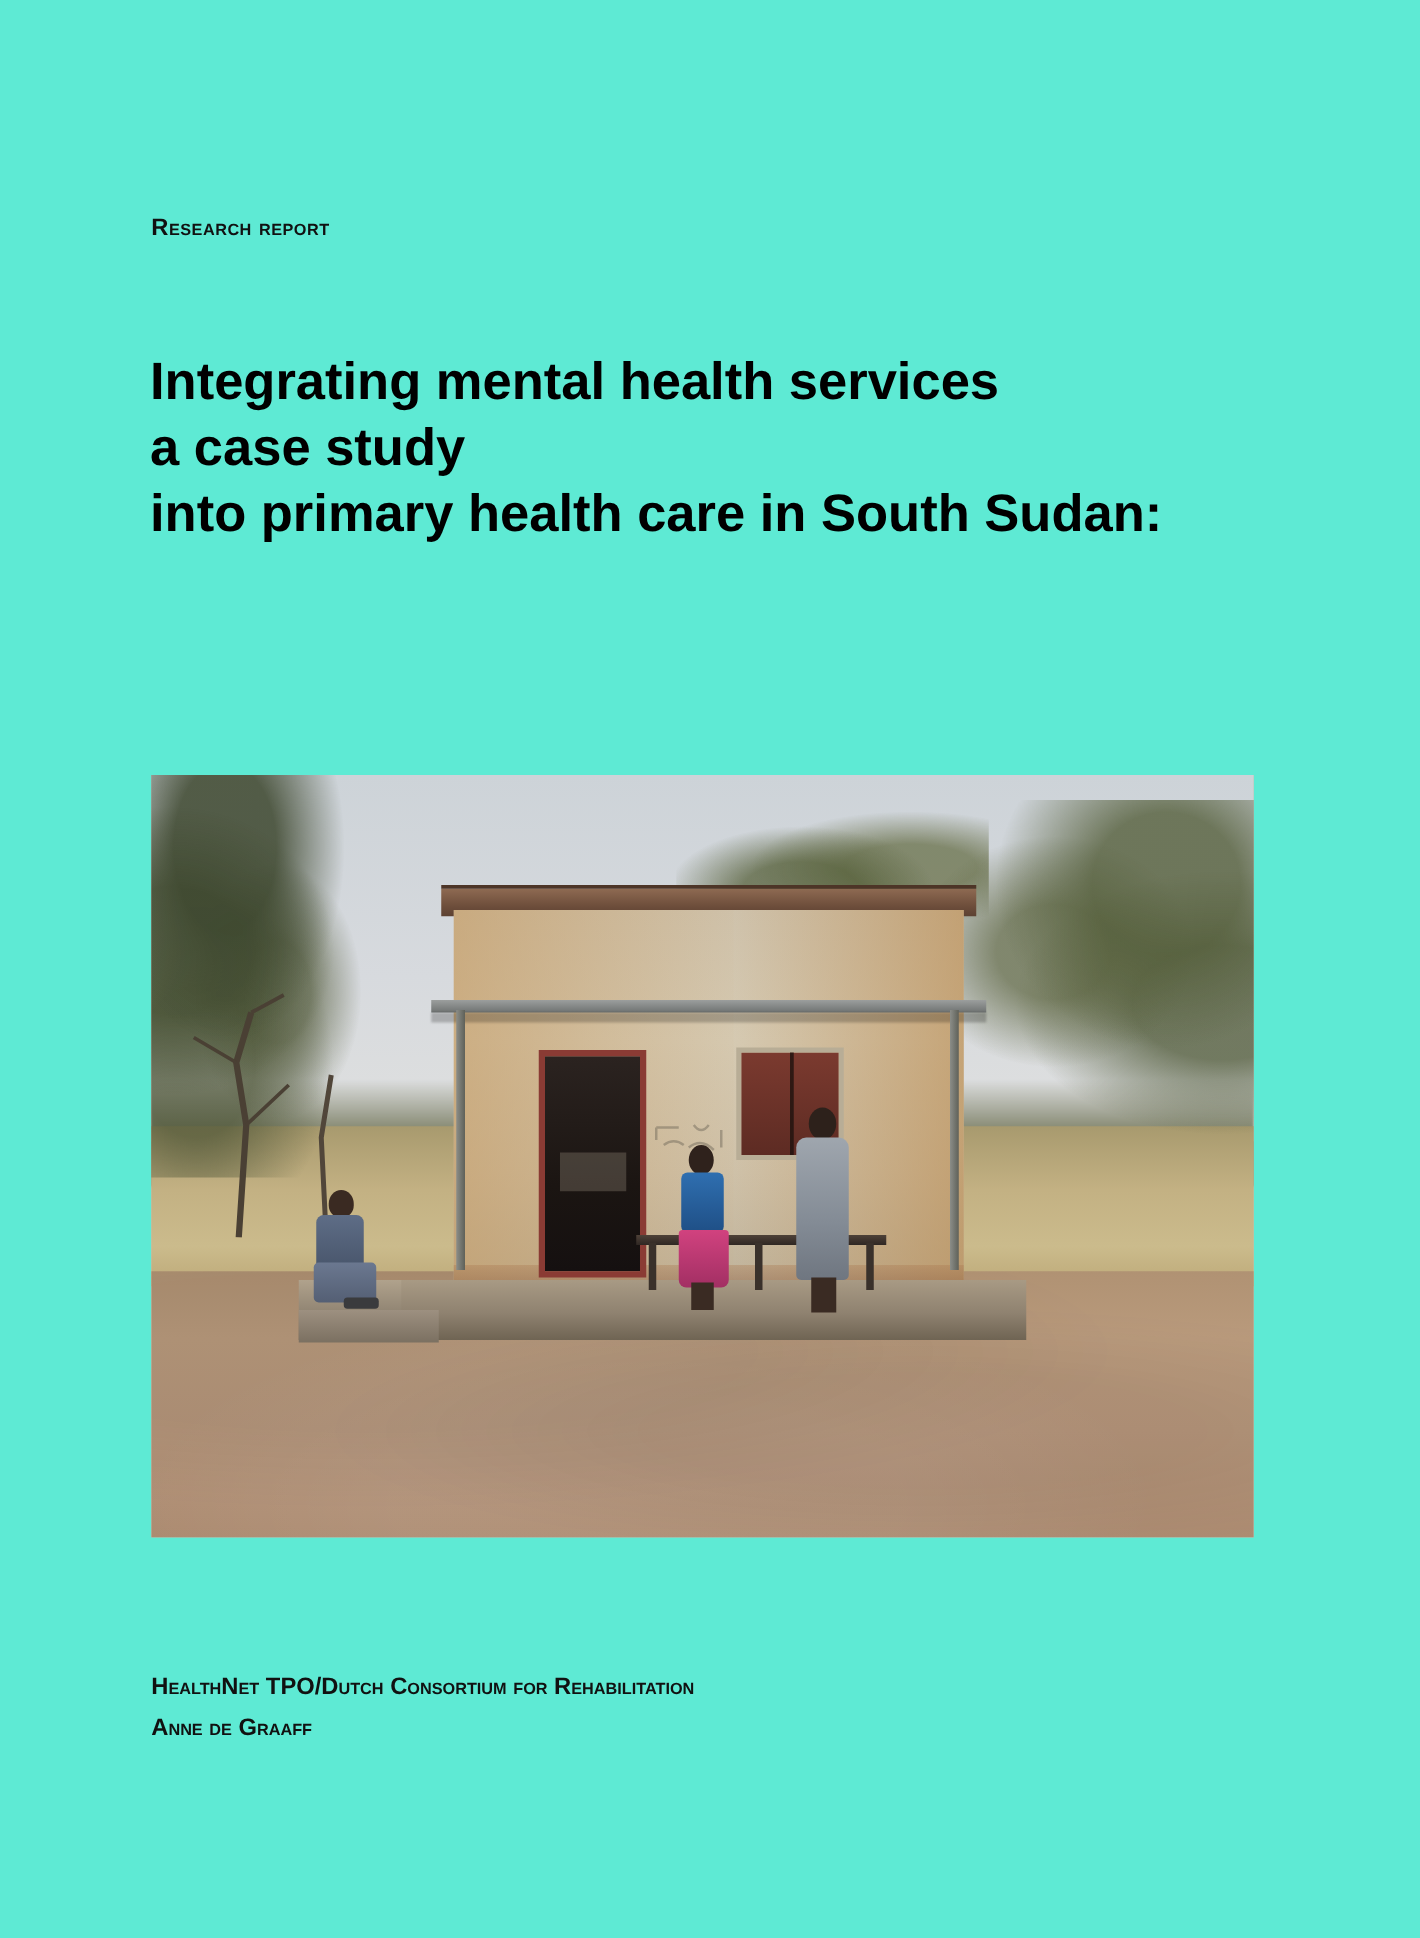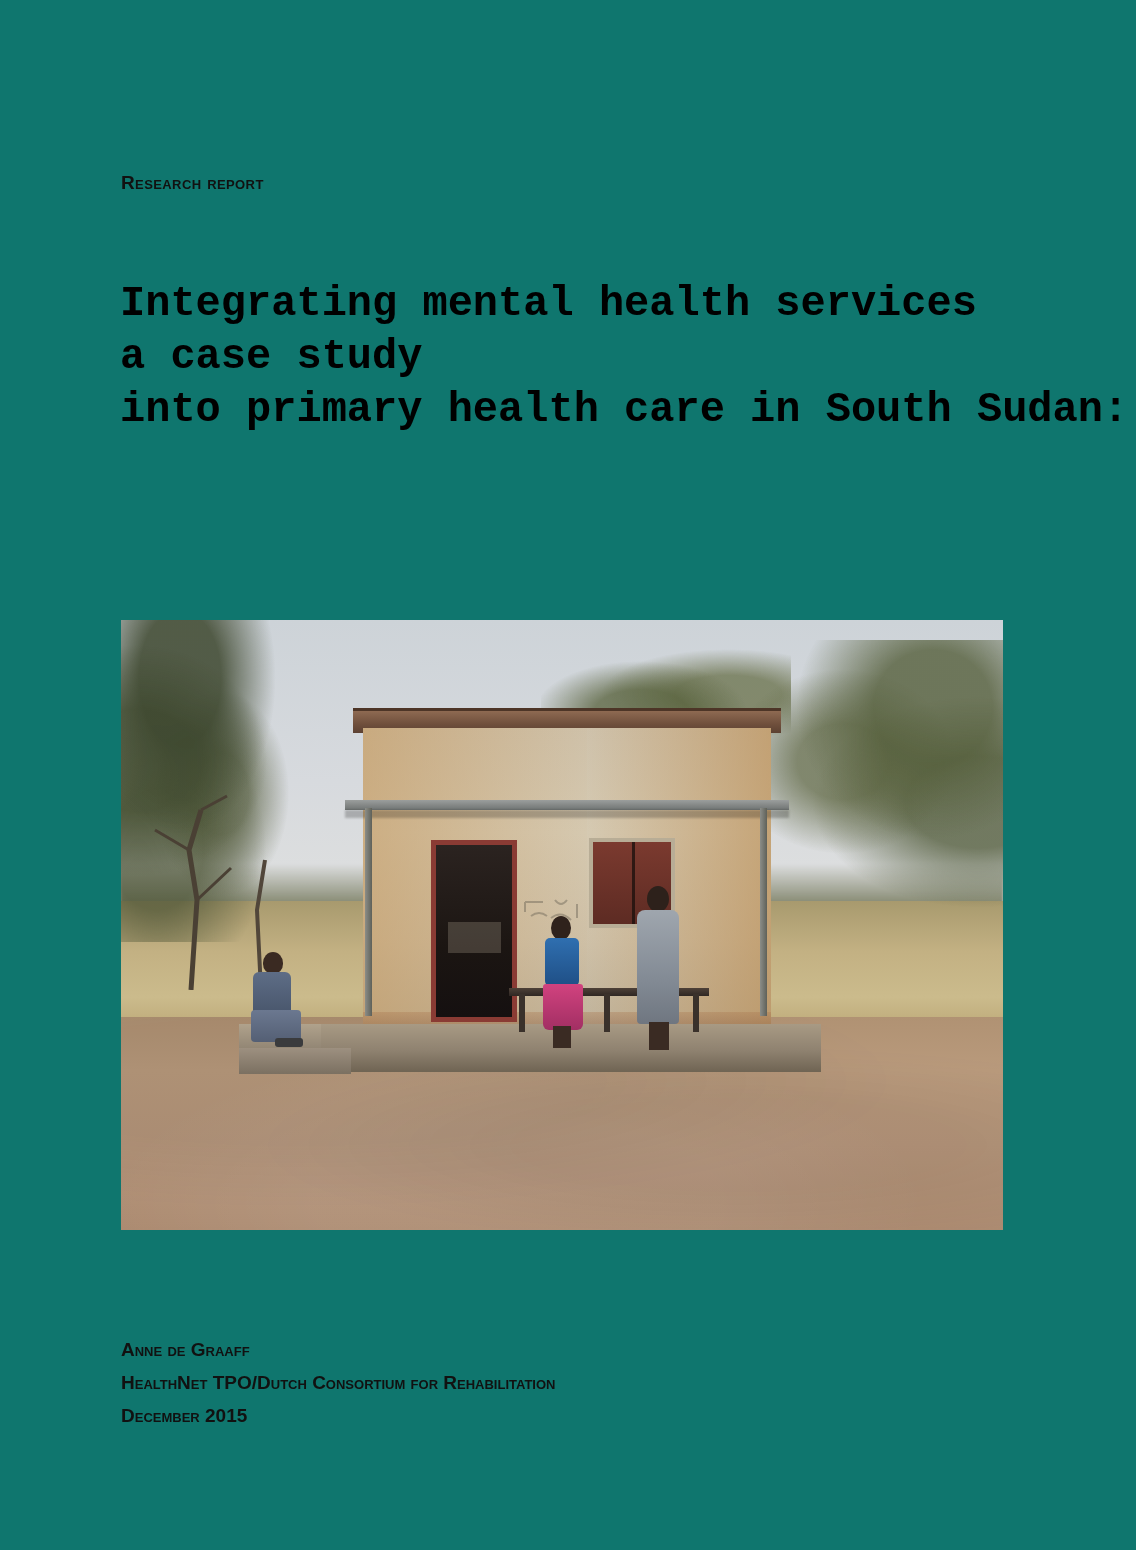--- a/index.html
+++ b/index.html
@@ -12,21 +12,21 @@
     height: 1550px;
     position: relative;
     font-family: "Liberation Serif", serif;
     color: #000000;
     overflow: hidden;
   }
 
   .page {
     position: absolute;
     inset: 0;
-    background: #0f766e;
+    background: #5eead4;
   }
 
   
   .kicker {
     position: absolute;
     left: 121px;
     top: 172px;
     font-family: "Liberation Sans", sans-serif;
     font-weight: bold;
     font-size: 19px;
@@ -36,21 +36,21 @@
   }
   
   .sc { font-variant: small-caps; }
 
   
   .title {
     position: absolute;
     left: 120px;
     top: 278px;
     width: 860px;
-    font-family: Liberation Mono, monospace;
+    font-family: Liberation Sans, sans-serif;
     font-weight: bold;
     font-size: 42px;
     line-height: 53px;
     color: #000000;
   }
   .title .line { display: block; white-space: nowrap; }
 
   
   .photo-frame {
     position: absolute;
@@ -363,18 +363,17 @@
 
       <div class="fig woman-grey">
         <div class="wg-head"></div>
         <div class="wg-dress"></div>
         <div class="wg-legs"></div>
       </div>
     </div>
   </div>
 
   <div class="footer">
+    <div class="sc">HealthNet TPO/Dutch Consortium for Rehabilitation</div>
     <div class="sc">Anne de Graaff</div>
-    <div class="sc">HealthNet TPO/Dutch Consortium for Rehabilitation</div>
-    <div class="sc">December 2015</div>
   </div>
 
 </div>
 
 </body></html>

